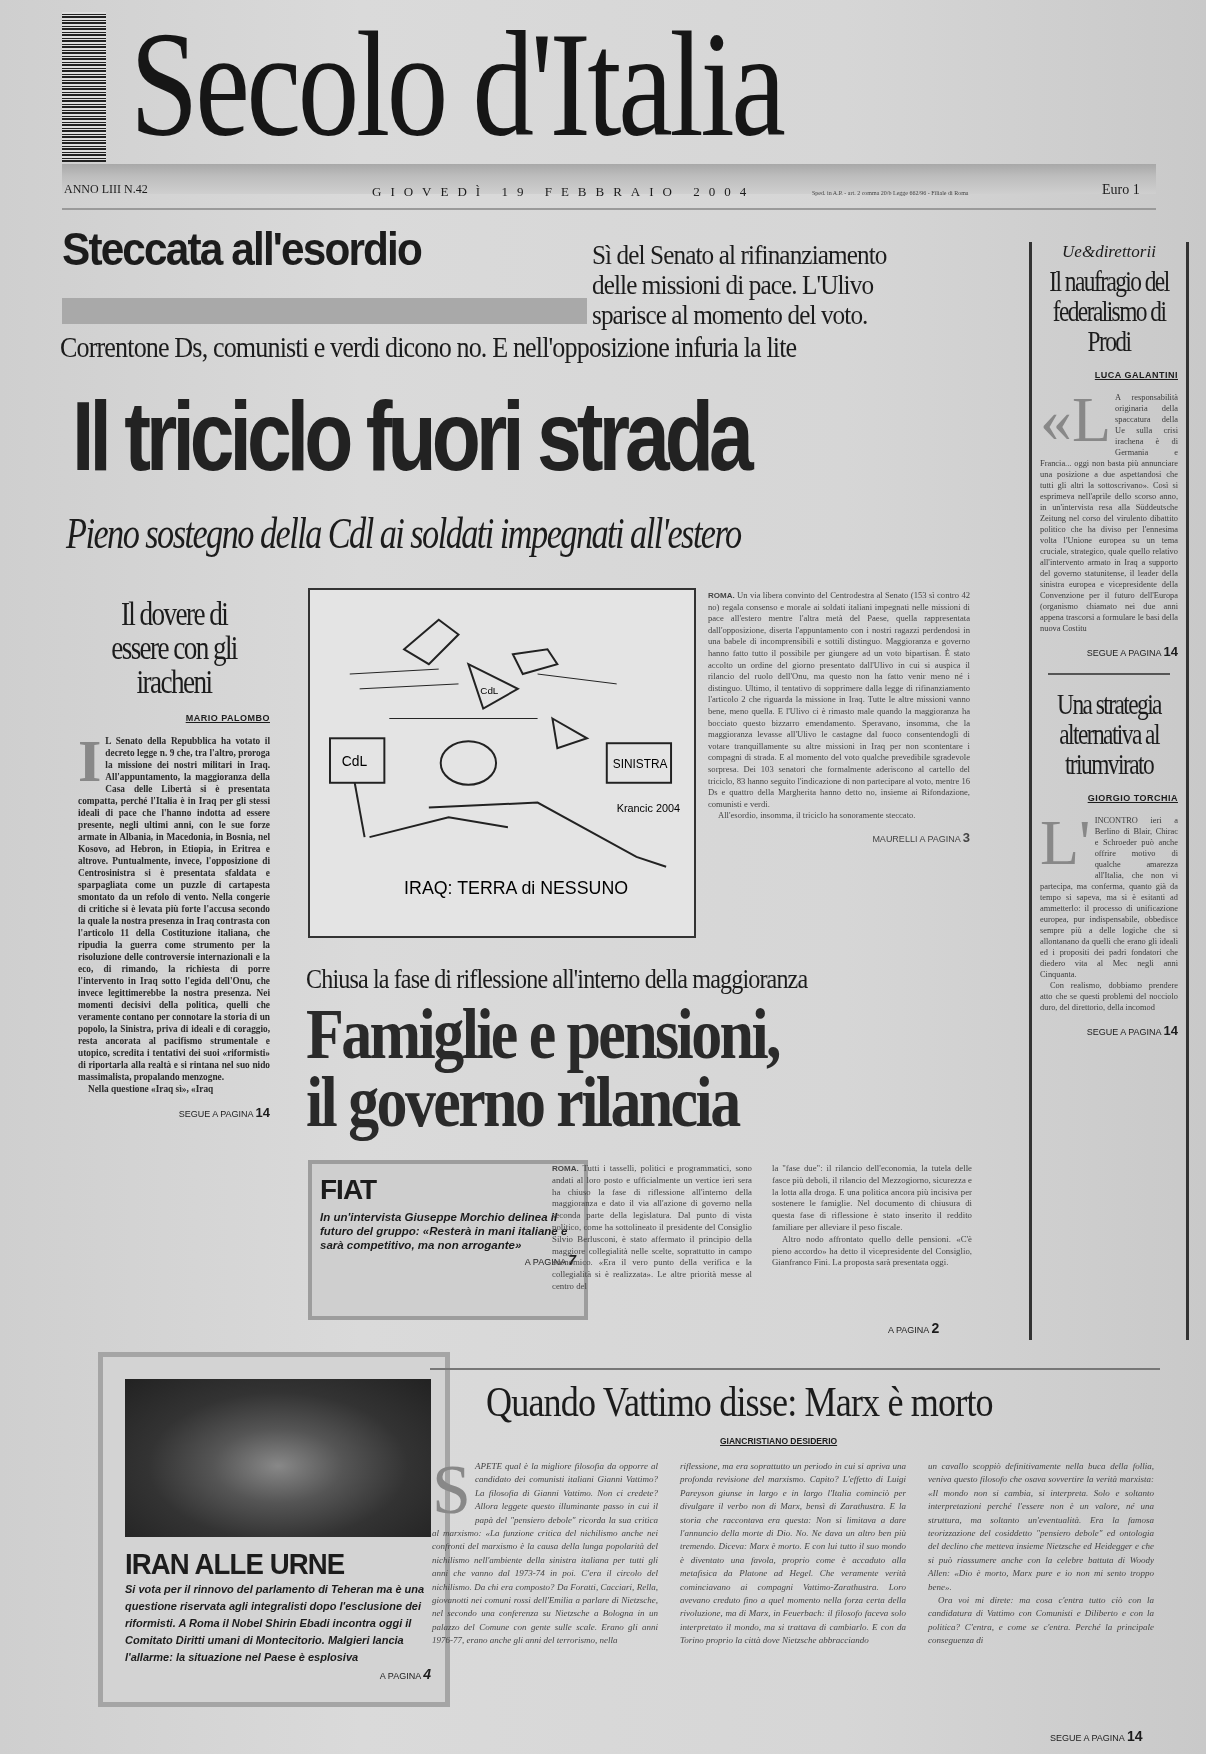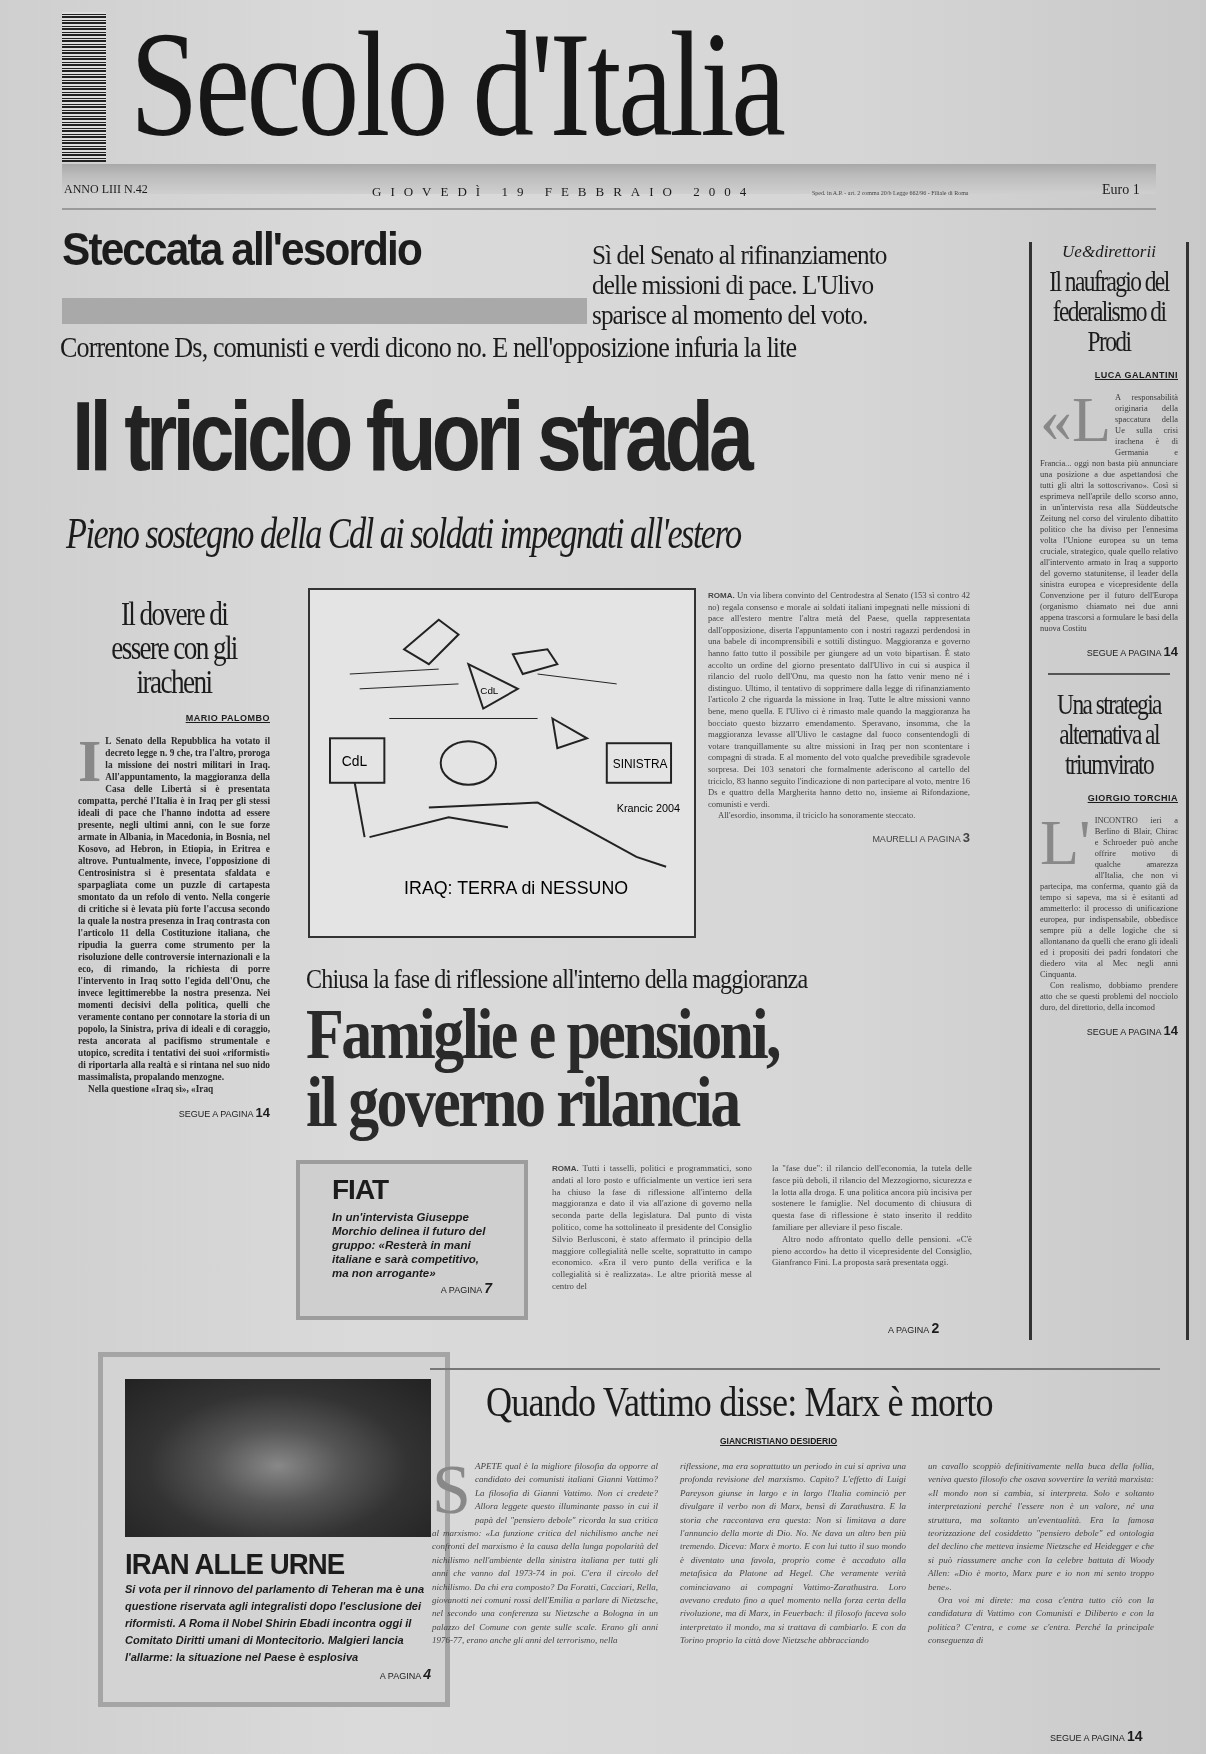--- a/index.html
+++ b/index.html
@@ -57,22 +57,22 @@
   .center-art { position: absolute; left: 708px; top: 590px; width: 262px; font-size: 8.6px; line-height: 11.6px;
     text-align: justify; color: #444; }
   .center-art .dateline { font-family: "Liberation Sans", sans-serif; font-weight: 700; font-size: 8px; }
 
   
   .fam-kicker { position: absolute; left: 306px; top: 963px; font-size: 28px; white-space: nowrap;
     letter-spacing: -1px; transform: scaleX(0.86); transform-origin: left top; }
   .fam-head { position: absolute; left: 306px; top: 1000px; font-size: 72px; line-height: 68px; font-weight: 700;
     letter-spacing: -3px; white-space: nowrap; transform: scaleX(0.86); transform-origin: left top; color: #2a2a2a; }
 
-  .fiat-box { position: absolute; left: 296px; top: 1160px; width: 232px; height: 160px; border: 4px solid #9d9d9d;
-    padding: 10px 32px; background: #cfcfcf; }
+  .fiat-box { position: absolute; left: 308px; top: 1160px; width: 280px; height: 160px; border: 4px solid #9d9d9d;
+    padding: 10px 8px; background: #cfcfcf; }
   .fiat-title { font-family: "Liberation Sans", sans-serif; font-weight: 700; font-size: 28px; letter-spacing: -1px; }
   .fiat-text { font-family: "Liberation Sans", sans-serif; font-style: italic; font-weight: 700; font-size: 11.5px;
     line-height: 14px; margin-top: 4px; }
   .fiat-page { font-family: "Liberation Sans", sans-serif; font-size: 9px; text-align: right; }
   .fiat-page b { font-size: 14px; font-style: italic; }
 
   .fam-col { position: absolute; top: 1163px; width: 200px; font-size: 8.8px; line-height: 11.8px;
     text-align: justify; color: #444; }
   .fam-col .dateline { font-family: "Liberation Sans", sans-serif; font-weight: 700; font-size: 8px; }
   .fam-page { position: absolute; left: 880px; top: 1320px; font-family: "Liberation Sans", sans-serif; font-size: 9px; margin-left: 8px; }

